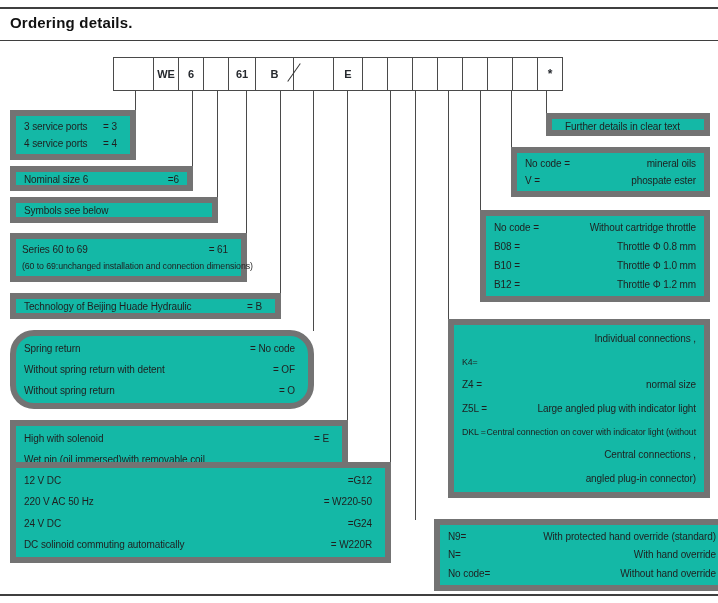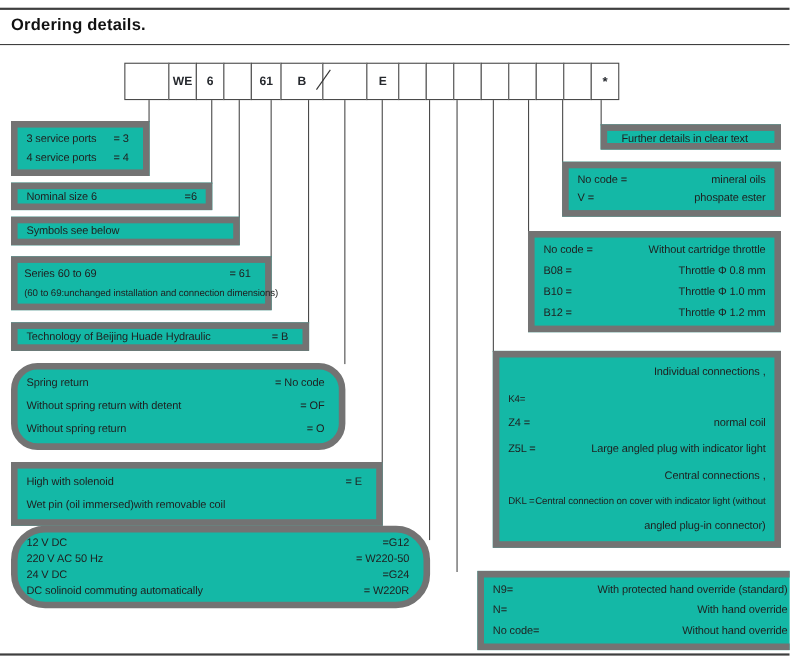--- a/index.html
+++ b/index.html
@@ -138,21 +138,21 @@
     <div class="row">
         <span class="lab">High with solenoid</span>
         <span class="val">= E</span>
       </div>
     <div class="row">
         <span class="lab">Wet pin (oil immersed)with removable coil</span>
         <span class="val"></span>
       </div>
   </div>
 
-  <div class="lbox leftside" style="left:10px;top:478px;width:381px;height:75px;border-radius:31px;">
+  <div class="lbox leftside" style="left:10px;top:462px;width:381px;height:101px;">
     <div class="row">
         <span class="lab">12 V DC</span>
         <span class="val">=G12</span>
       </div>
     <div class="row">
         <span class="lab">220 V AC 50 Hz</span>
         <span class="val">= W220-50</span>
       </div>
     <div class="row">
         <span class="lab">24 V DC</span>
@@ -204,36 +204,36 @@
   <div class="lbox" style="left:448px;top:319px;width:262px;height:179px;">
     <div class="row">
         <span class="lab"></span>
         <span class="val">Individual connections ,</span>
       </div>
     <div class="row sm">
         <span class="lab">K4=</span>
       </div>
     <div class="row">
         <span class="lab">Z4 =</span>
-        <span class="val">normal coil</span>
+        <span class="val">normal size</span>
       </div>
     <div class="row">
         <span class="lab">Z5L =</span>
         <span class="val">Large  angled plug  with indicator light</span>
-      </div>
-    <div class="row">
-        <span class="lab"></span>
-        <span class="val">Central connections ,</span>
       </div>
     <div class="row sm">
         <span class="lab">DKL =</span>
         <span class="val">Central connection on cover with indicator light   (without</span>
       </div>
     <div class="row">
         <span class="lab"></span>
+        <span class="val">Central connections ,</span>
+      </div>
+    <div class="row">
+        <span class="lab"></span>
         <span class="val">angled plug-in connector)</span>
       </div>
   </div>
 
   <div class="lbox" style="left:414px;top:519px;width:296px;height:72px;margin-left:20px;">
     <div class="row">
         <span class="lab">N9=</span>
         <span class="val">With protected hand override (standard)</span>
       </div>
     <div class="row">

